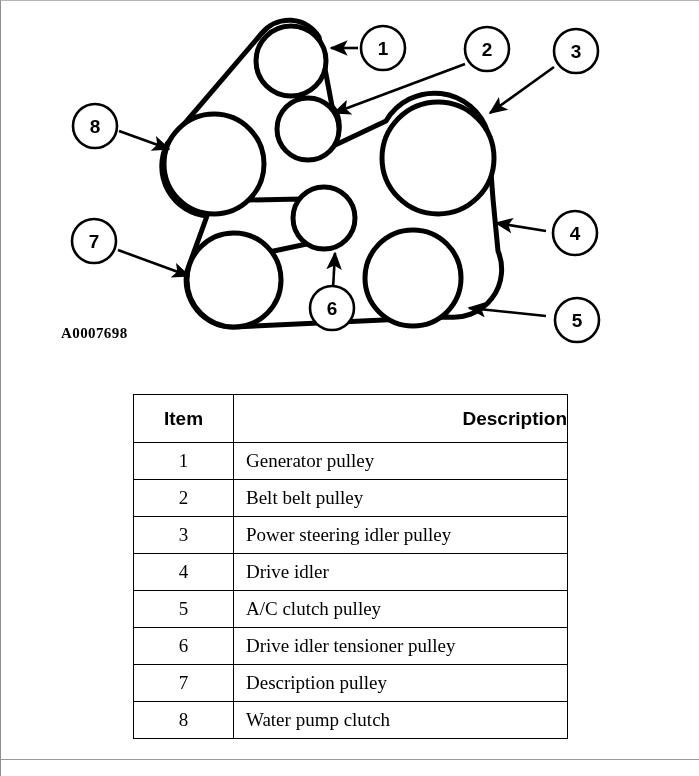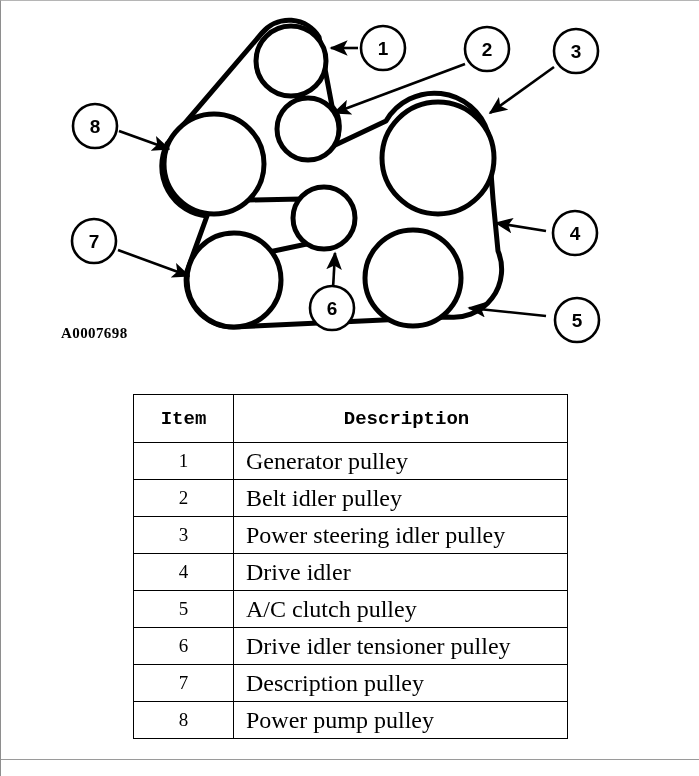--- a/index.html
+++ b/index.html
@@ -56,39 +56,39 @@
     background: #fff;
   }
   table.legend td, table.legend th {
     border: 1px solid #000;
     padding: 0;
     margin: 0;
   }
   col.col-item { width: 100px; }
   col.col-desc { width: 334px; }
   .hdr-item, .hdr-desc {
-    font-family: Liberation Mono, monospace;
+    font-family: Liberation Sans, sans-serif;
     font-weight: bold;
     font-size: 19px;
     height: 47px;
     color: #000;
   }
   .hdr-item { text-align: center; }
-  .hdr-desc { text-align: center; padding-left: 12px !important; }
+  .hdr-desc { text-align: right; padding-left: 12px !important; }
   .cell-item {
     text-align: center;
     font-size: 19px;
     height: 36px;
     color: #000;
     font-family: "Liberation Serif", serif;
   }
   .cell-desc {
     text-align: left;
     padding-left: 12px !important;
-    font-size: 24px;
+    font-size: 19px;
     height: 36px;
     color: #000;
     font-family: "Liberation Serif", serif;
   }
   .bottom-rule {
     position: absolute;
     left: 0;
     top: 758px;
     width: 699px;
     height: 0;
@@ -221,21 +221,21 @@
           <th class="hdr-desc">Description</th>
         </tr>
       </thead>
       <tbody>
         <tr>
           <td class="cell-item">1</td>
           <td class="cell-desc">Generator pulley</td>
         </tr>
         <tr>
           <td class="cell-item">2</td>
-          <td class="cell-desc">Belt idler pulley</td>
+          <td class="cell-desc">Belt belt pulley</td>
         </tr>
         <tr>
           <td class="cell-item">3</td>
           <td class="cell-desc">Power steering idler pulley</td>
         </tr>
         <tr>
           <td class="cell-item">4</td>
           <td class="cell-desc">Drive idler</td>
         </tr>
         <tr>
@@ -245,21 +245,21 @@
         <tr>
           <td class="cell-item">6</td>
           <td class="cell-desc">Drive idler tensioner pulley</td>
         </tr>
         <tr>
           <td class="cell-item">7</td>
           <td class="cell-desc">Description pulley</td>
         </tr>
         <tr>
           <td class="cell-item">8</td>
-          <td class="cell-desc">Power pump pulley</td>
+          <td class="cell-desc">Water pump clutch</td>
         </tr>
       </tbody>
     </table>
   </div>
 
   <div class="bottom-rule"></div>
 
 </div>
 
 </body></html>

